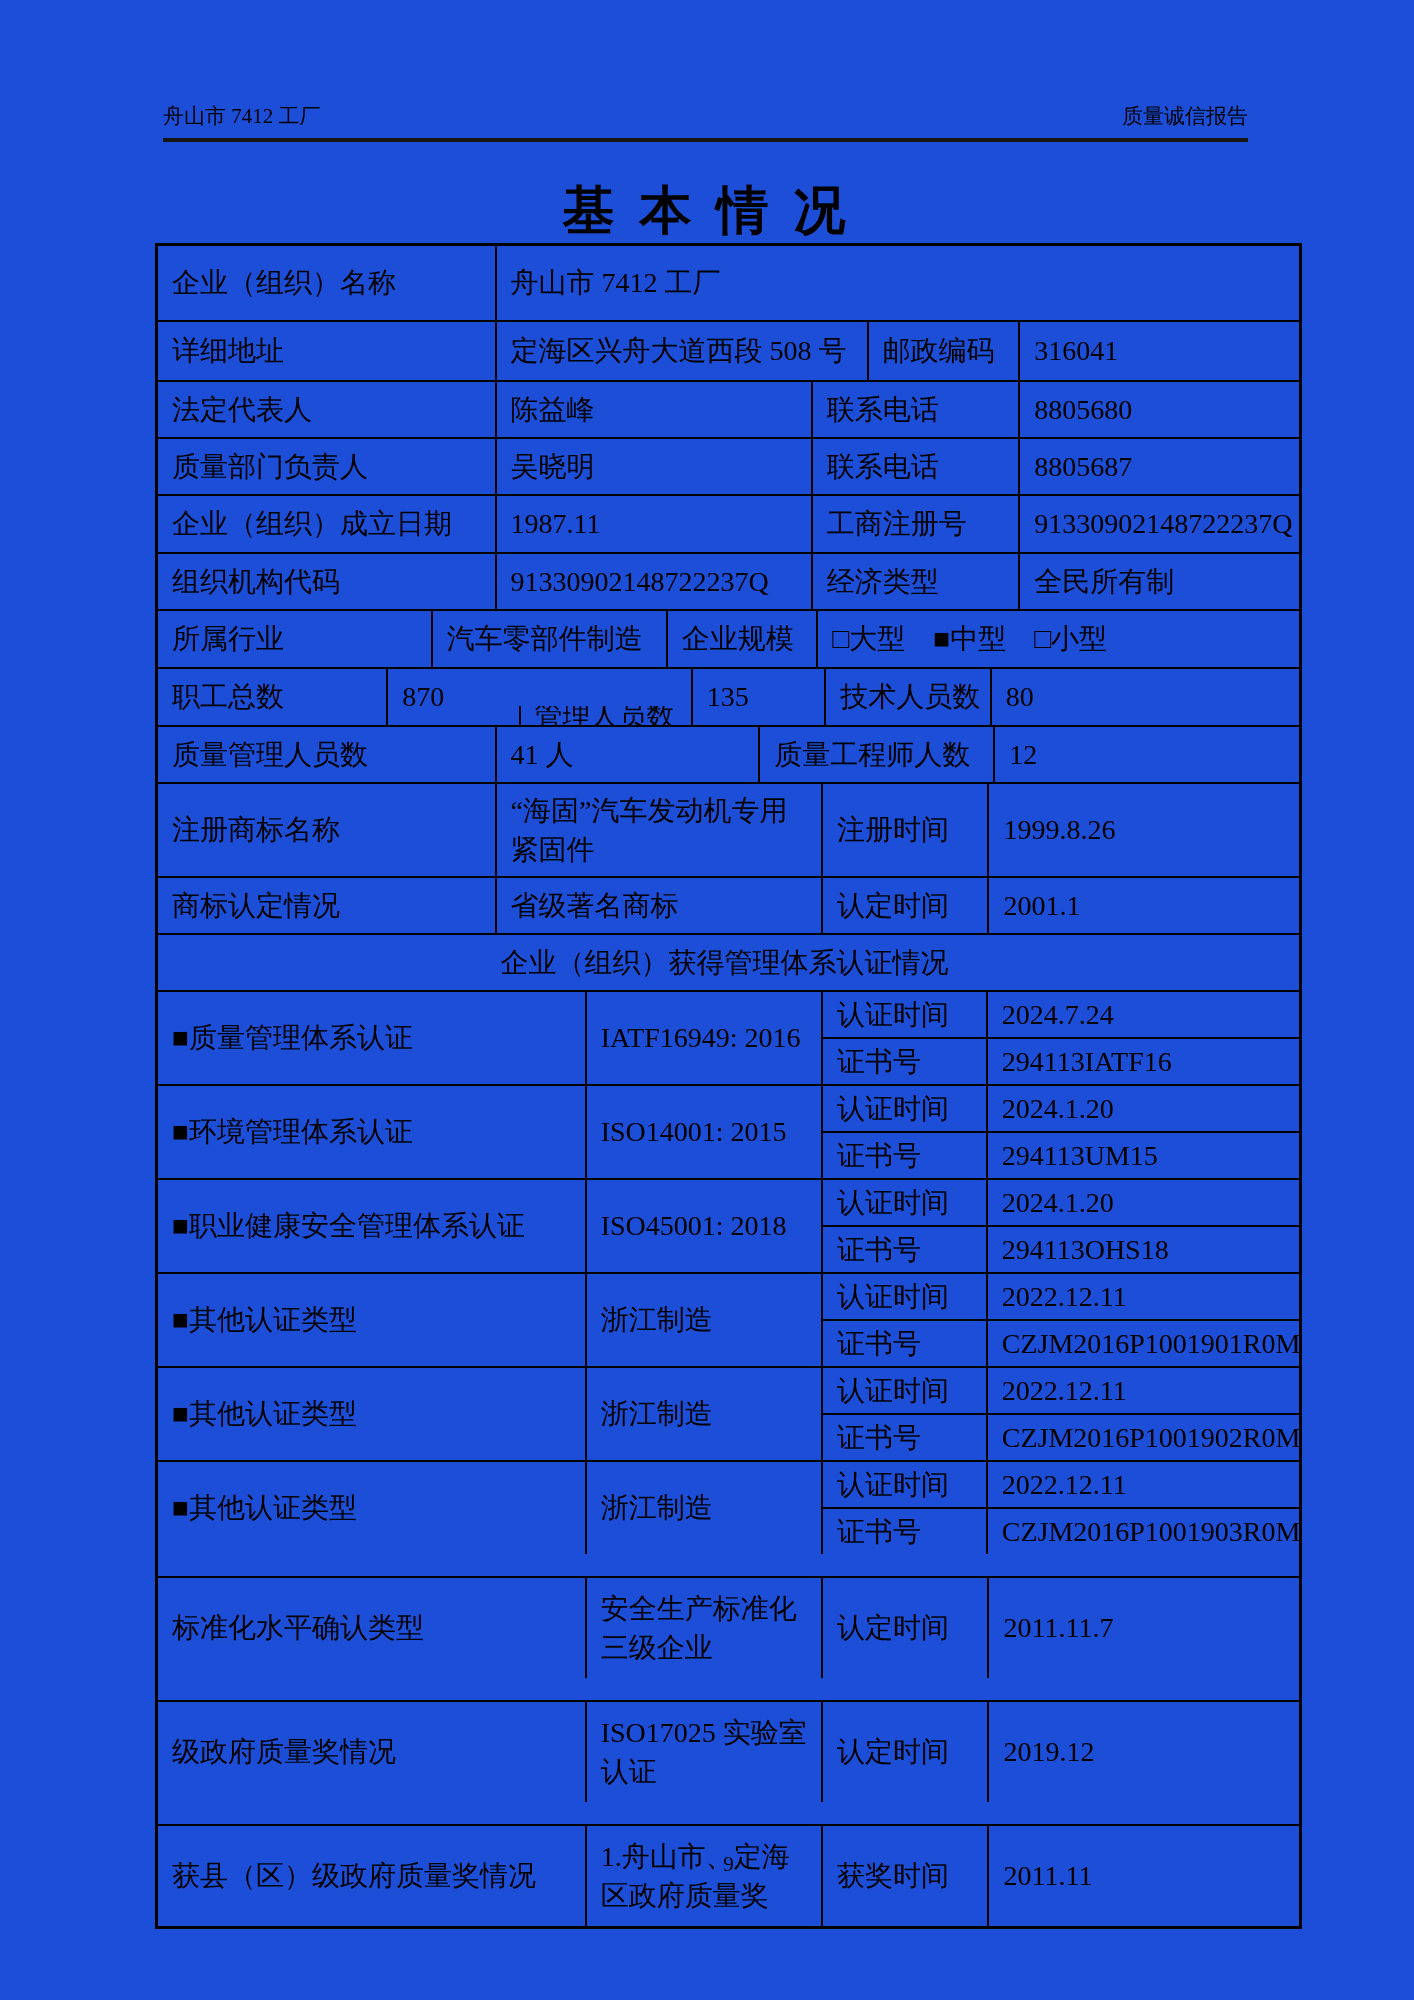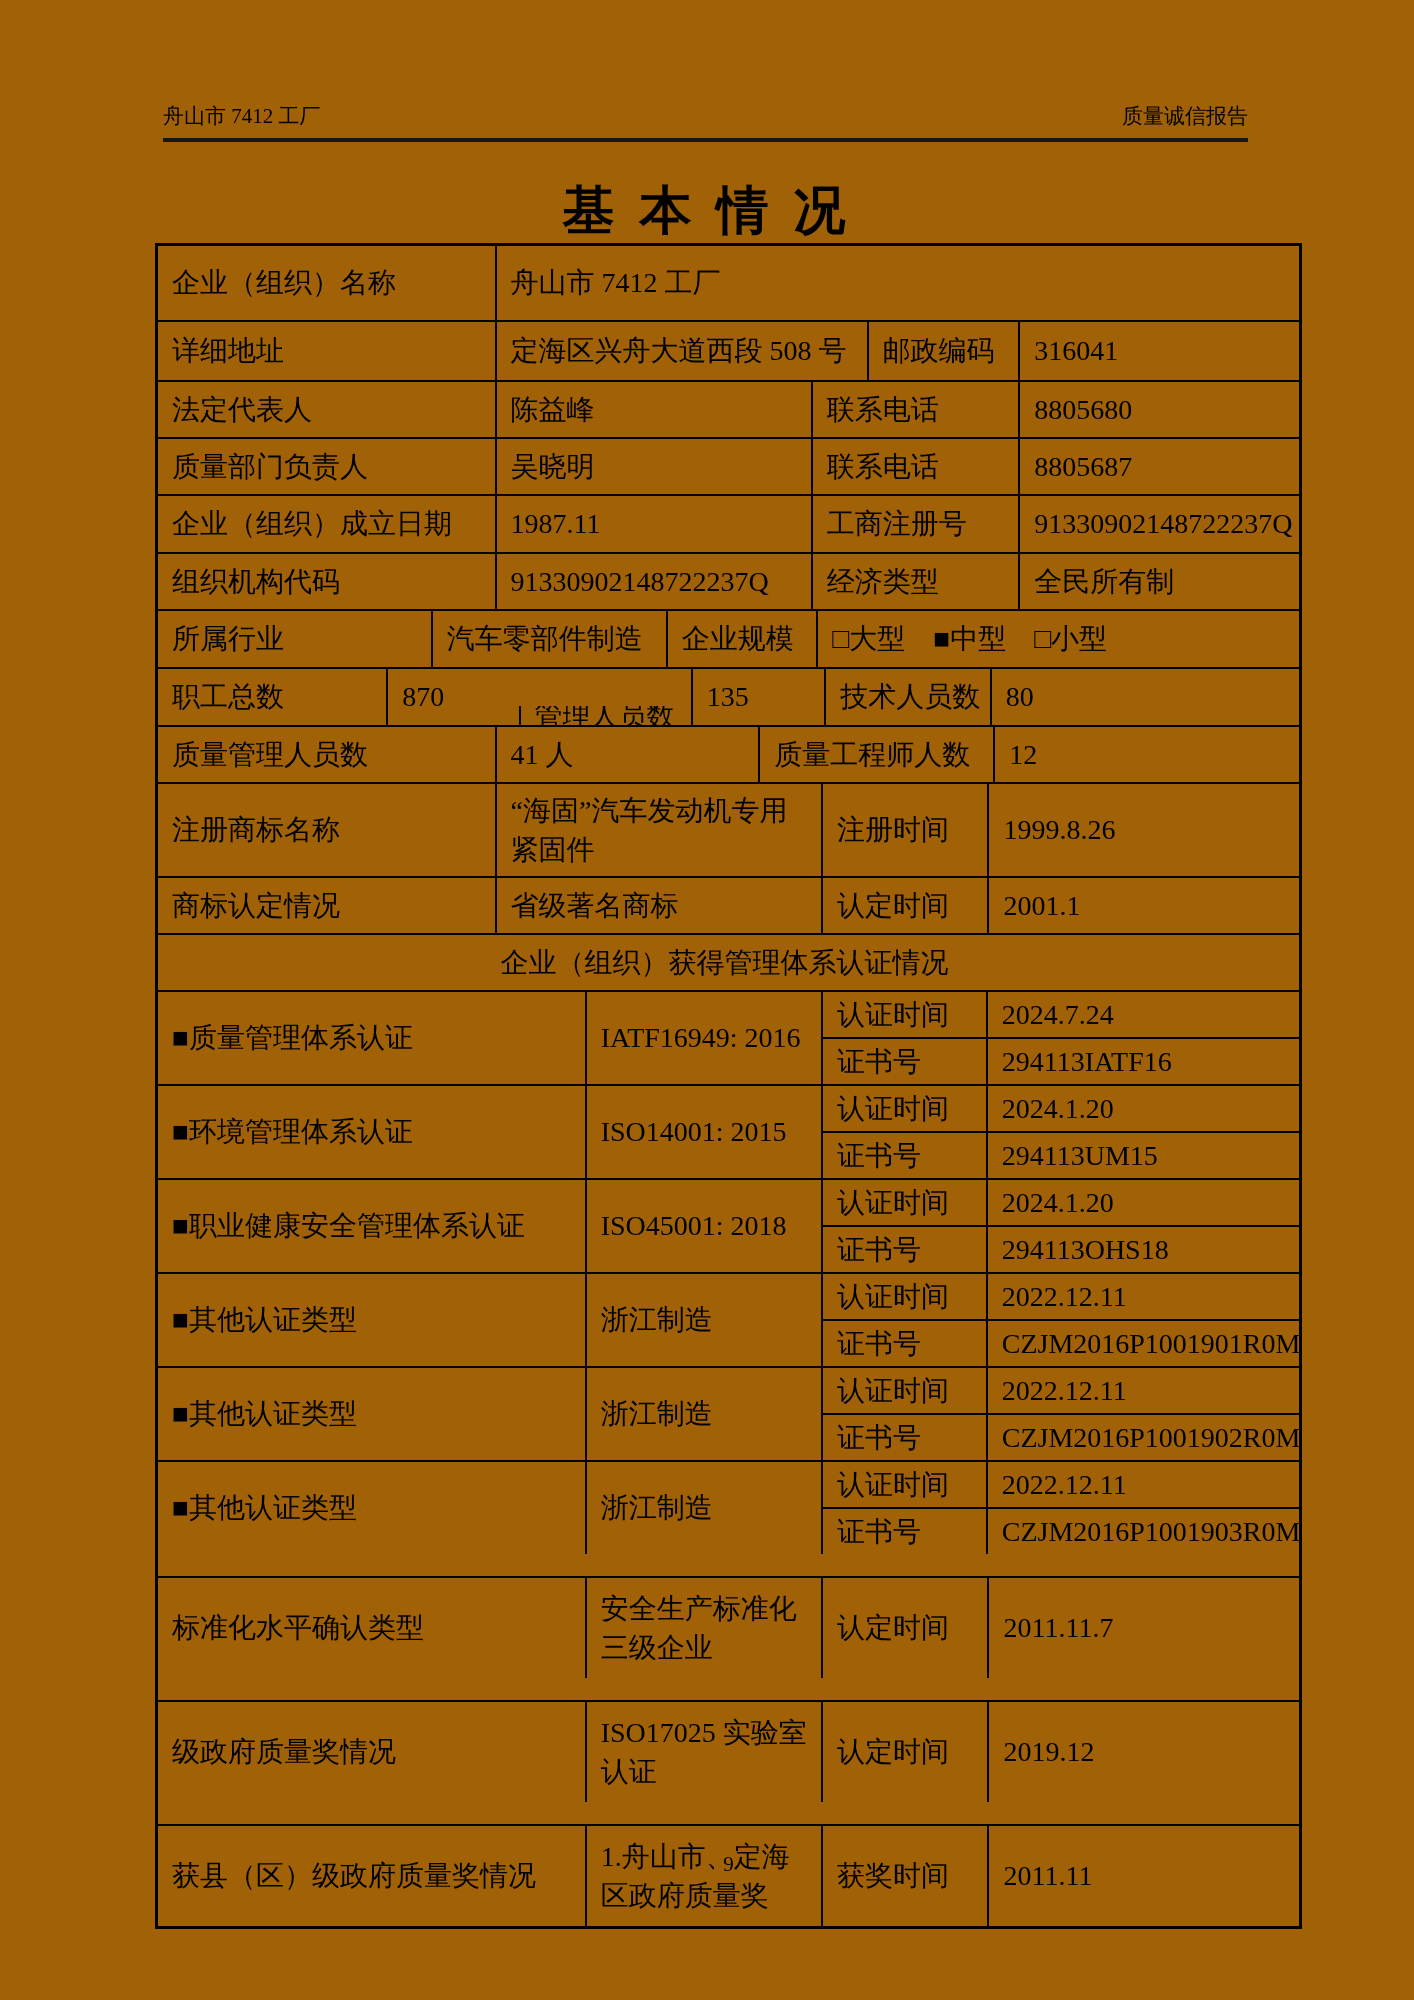--- a/index.html
+++ b/index.html
@@ -1,19 +1,19 @@
 <!DOCTYPE html>
 <html><head>
 <meta charset="utf-8">
 <style>
   html,body{margin:0;padding:0;background:#ffffff;}
   .page{
     position:relative;
     width:1414px;height:2000px;
-    background:#a16207;
+    background:#1d4ed8;
     font-family:"Liberation Serif","DejaVu Serif","DejaVu Sans",serif;
     color:#000;
   }
   
   .hdr{
     position:absolute;left:163px;top:102px;width:1085px;
     display:flex;justify-content:space-between;align-items:flex-end;
     font-size:21px;
     padding-bottom:8px;
     border-bottom:4px solid #161616;

